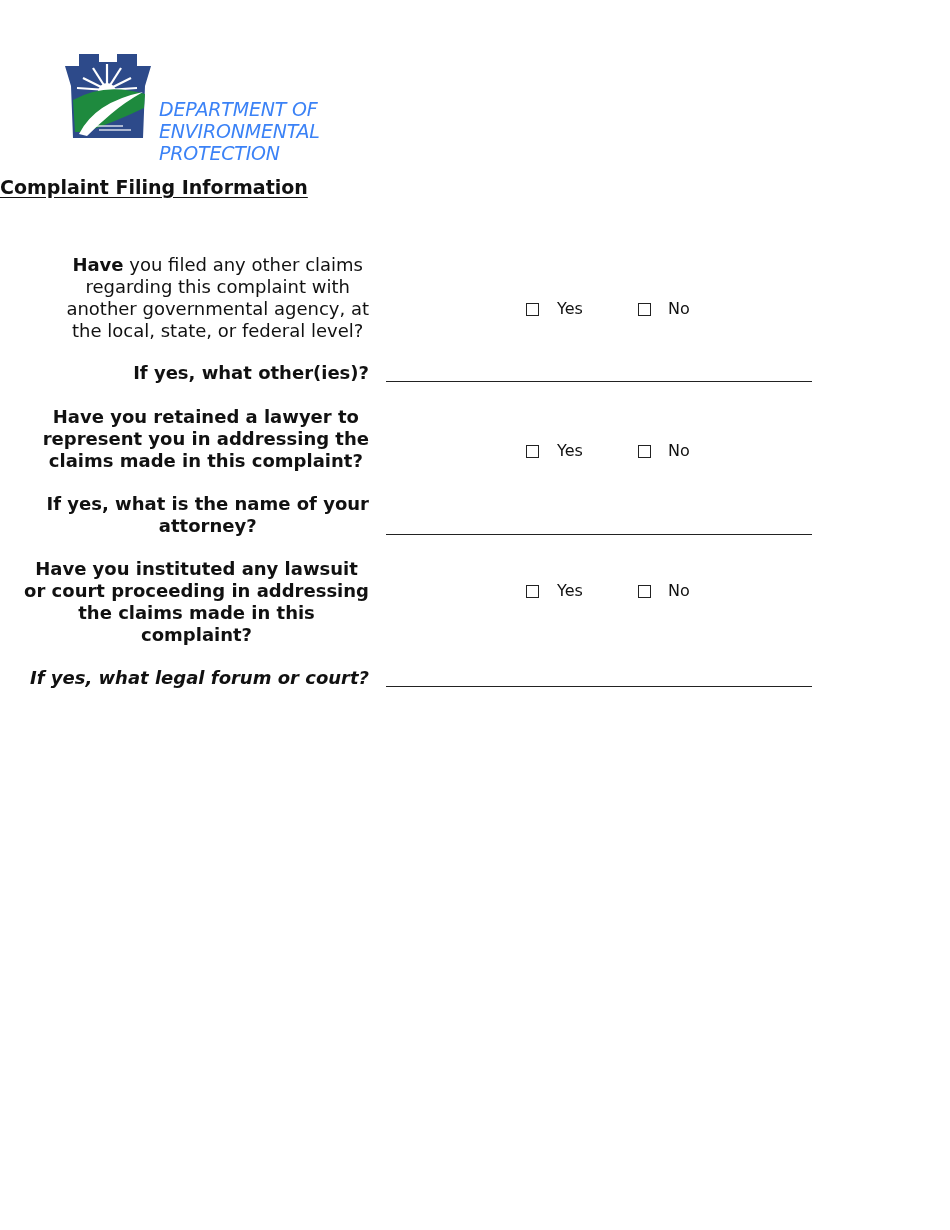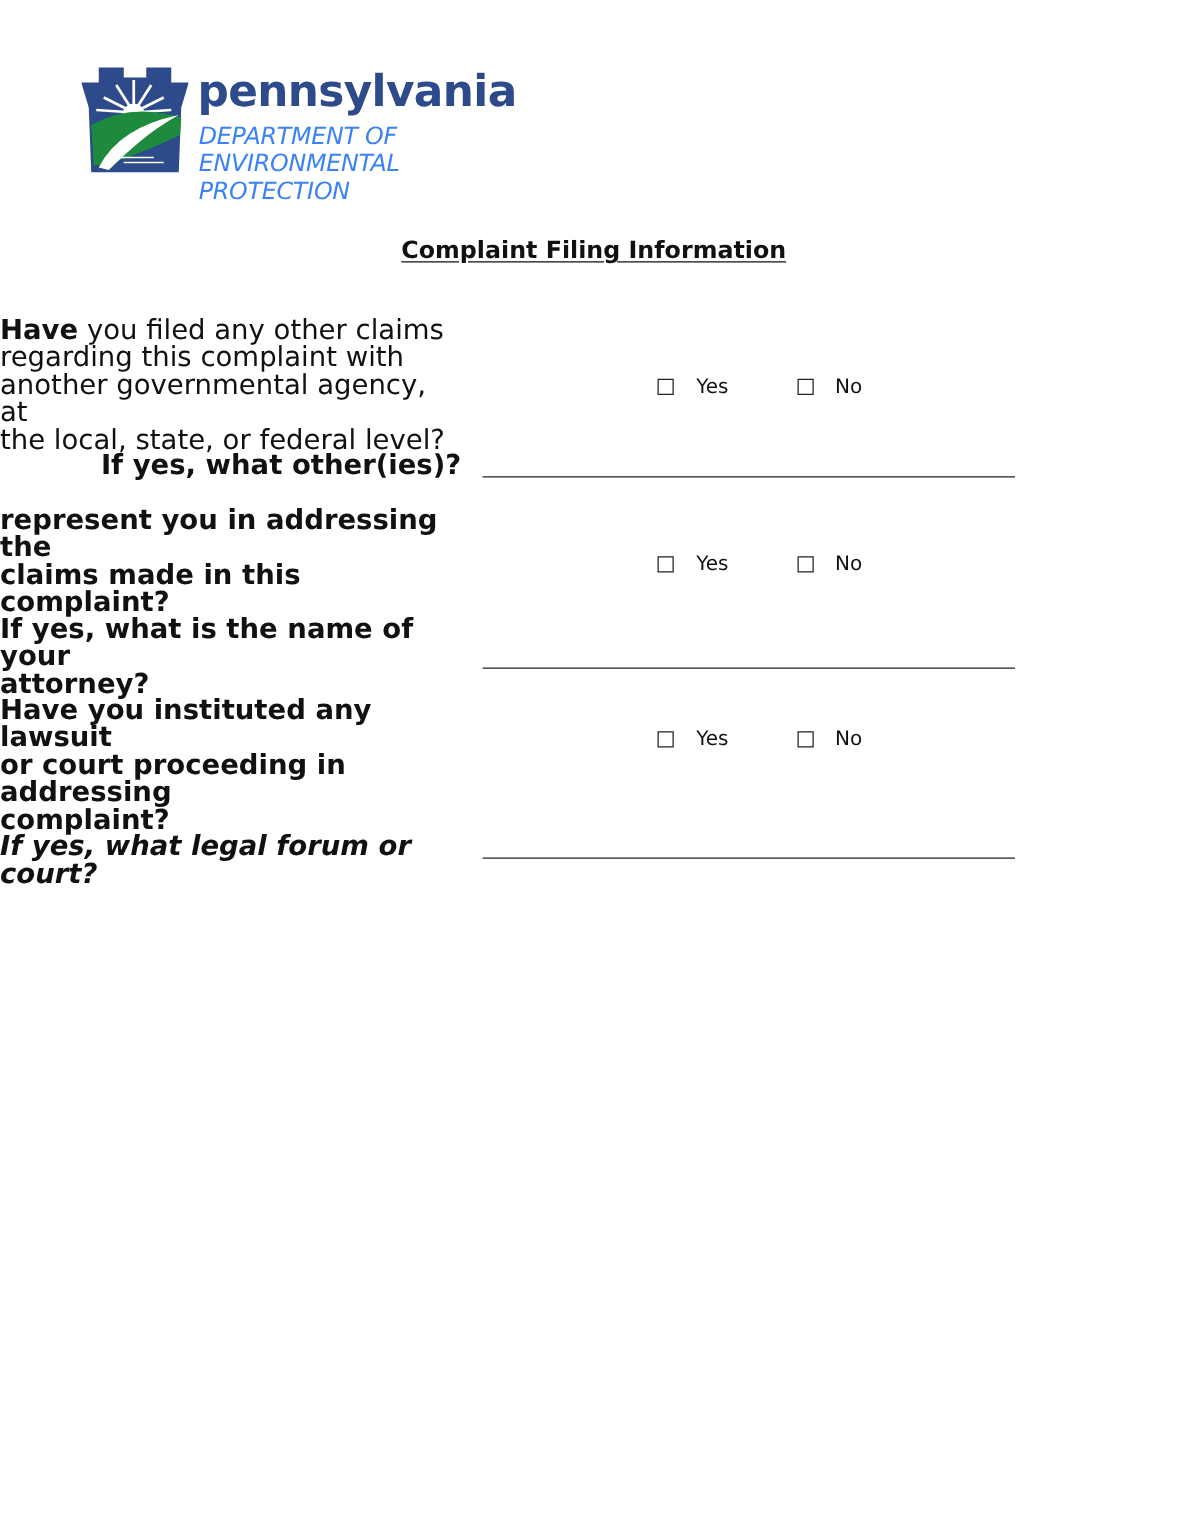--- a/index.html
+++ b/index.html
@@ -4,23 +4,23 @@
 <style>
   html, body { margin: 0; padding: 0; background: #ffffff; }
   body { width: 950px; height: 1230px; position: relative; overflow: hidden;
          font-family: "DejaVu Sans", sans-serif; color: #111; }
   .logo { position: absolute; left: 65px; top: 52px; width: 400px; height: 90px; }
   .keystone { position: absolute; left: 0; top: 0; width: 86px; height: 86px; }
   .brand-name { position: absolute; left: 93px; top: 2px; font-family: "DejaVu Sans", sans-serif;
                 font-weight: bold; font-size: 35px; color: #2d4a8a; letter-spacing: -0.5px; line-height: 40px; }
   .brand-dept { position: absolute; left: 94px; top: 46px; font-family: "DejaVu Sans", sans-serif;
                 font-size: 19px; color: #3b82f6; line-height: 22px; letter-spacing: -0.2px; font-style: italic; }
-  .title { position: absolute; left: 0; width: 950px; top: 189px; text-align: center;
+  .title { position: absolute; left: 0; width: 950px; top: 176px; 
            font-weight: bold; font-size: 19px; text-decoration: underline; text-underline-offset: 3px; }
-  .label { position: absolute; right: 581px; text-align: left; font-size: 22px; line-height: 22px; }
+  .label { position: absolute; right: 581px; text-align: center; font-size: 18px; line-height: 22px; }
   .label.bold { font-weight: bold; }
   .yn { position: absolute; font-size: 16px; line-height: 22px; }
   .box { position: absolute; width: 11px; height: 11px; border: 1px solid #222; }
   .line { position: absolute; left: 386px; width: 426px; border-bottom: 1px solid #222; height: 0; }
 </style>
 </head>
 <body>
 
 <div class="logo">
   <svg class="keystone" viewBox="0 0 86 86">
@@ -35,21 +35,20 @@
       <line x1="42" y1="38" x2="72" y2="36"></line>
     </g>
     <circle cx="42" cy="40" r="9" fill="#ffffff"></circle>
     <path d="M8 48 Q40 30 80 42 L79 56 Q50 70 20 80 L10 80 Z" fill="#1e8a3e"></path>
     <path d="M14 82 Q30 50 78 40 Q60 50 46 62 Q34 72 22 84 Z" fill="#ffffff"></path>
     <g stroke="#ffffff" stroke-width="1.2">
       <line x1="30" y1="74" x2="58" y2="74"></line>
       <line x1="34" y1="78" x2="66" y2="78"></line>
     </g>
   </svg>
-  <div class="brand-name">pennsylvania</div>
   <div class="brand-dept">
     <div>DEPARTMENT OF ENVIRONMENTAL</div>
     <div>PROTECTION</div>
   </div>
 </div>
 
 <div class="title">Complaint Filing Information</div>
 
 <div class="label" style="top:254px;">
   <div><b>Have</b><span> you filed any other claims</span></div>
@@ -61,37 +60,39 @@
 <div class="yn" style="left:557px; top:298px;">Yes</div>
 <div class="box" style="left:638px; top:303px;"></div>
 <div class="yn" style="left:668px; top:298px;">No</div>
 
 <div class="label bold" style="top:362px;">
   <div>If yes, what other(ies)?</div>
 </div>
 <div class="line" style="top:381px;"></div>
 
 <div class="label bold" style="top:406px;">
+  <div>Have you retained a lawyer to</div>
   <div>represent you in addressing the</div>
   <div>claims made in this complaint?</div>
 </div>
 <div class="box" style="left:526px; top:445px;"></div>
 <div class="yn" style="left:557px; top:440px;">Yes</div>
 <div class="box" style="left:638px; top:445px;"></div>
 <div class="yn" style="left:668px; top:440px;">No</div>
 
 <div class="label bold" style="top:493px;">
   <div>If yes, what is the name of your</div>
   <div>attorney?</div>
 </div>
 <div class="line" style="top:534px;"></div>
 
 <div class="label bold" style="top:558px;">
   <div>Have you instituted any lawsuit</div>
   <div>or court proceeding in addressing</div>
+  <div>the claims made in this</div>
   <div>complaint?</div>
 </div>
 <div class="box" style="left:526px; top:585px;"></div>
 <div class="yn" style="left:557px; top:580px;">Yes</div>
 <div class="box" style="left:638px; top:585px;"></div>
 <div class="yn" style="left:668px; top:580px;">No</div>
 
 <div class="label bold" style="top:667px;font-style:italic;">
   <div>If yes, what legal forum or court?</div>
 </div>

